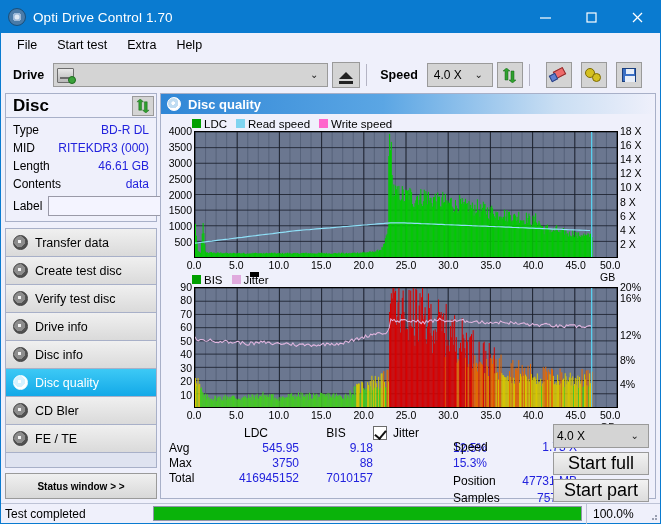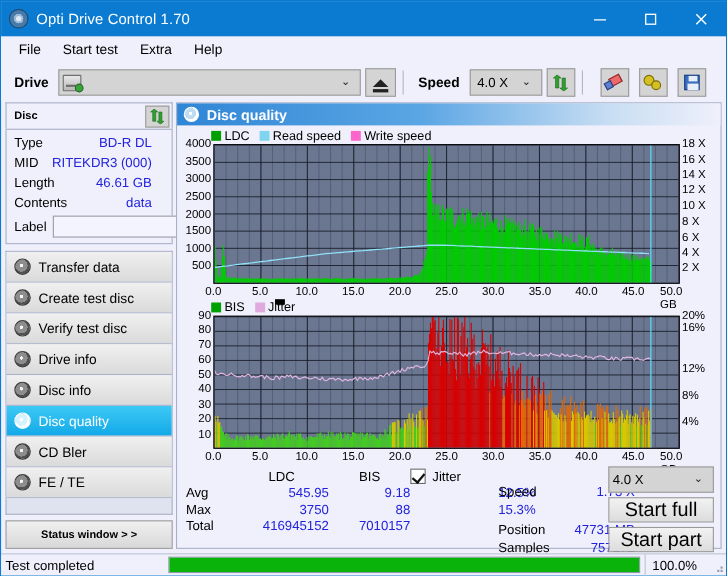--- a/index.html
+++ b/index.html
@@ -87,28 +87,28 @@
   .floppy b{position:absolute;left:2px;top:7px;width:10px;height:6px;background:#e8eef8;}
 
   
   .body { display:flex; height:406px; padding:0 4px; gap:3px; }
 
   
   .left { width:152px; display:flex; flex-direction:column; }
   .disc-hdr {
     height:24px; background:#eff0fb; display:flex;align-items:center;
     border:1px solid #a8b0c8; border-bottom:none;
-    font-weight:bold; font-size:10px; padding-left:7px;
+    font-weight:bold; font-size:17px; padding-left:7px;
   }
   .disc-hdr .rbtn{
     margin-left:auto;margin-right:2px;width:22px;height:20px;
     border:1px solid #9a9a9a;background:#d4d4d4;display:flex;align-items:center;justify-content:center;
   }
   .disc-box {
-    border:1px solid #a8b0c8; background:#eff0fb; padding:4px 18px 5px 7px;
+    border:1px solid #a8b0c8; background:#eff0fb; padding:4px 7px 5px 7px;
   }
   .row { display:flex; font-size:12px; line-height:16px; margin-bottom:2px;}
   .row .k { color:#000; }
   .row .v { margin-left:auto; color:#2222dd; }
   .label-row { display:flex; align-items:center; margin-top:3px; }
   .label-row .k{font-size:12px;}
   .label-in { flex:1; height:20px; border:1px solid #9a9aa8; background:#f4f4ff; margin:0 4px 0 6px;}
   .cdbtn{width:23px;height:21px;border:1px solid #9a9a9a;background:#d4d4d4;display:flex;align-items:center;justify-content:center;}
   .cdico{width:15px;height:15px;border-radius:50%;background:radial-gradient(circle,#fdfbc8 0 18%,#cfc96a 19% 60%,#a8a23f 61% 100%);border:1px solid #7a7530;}
 

